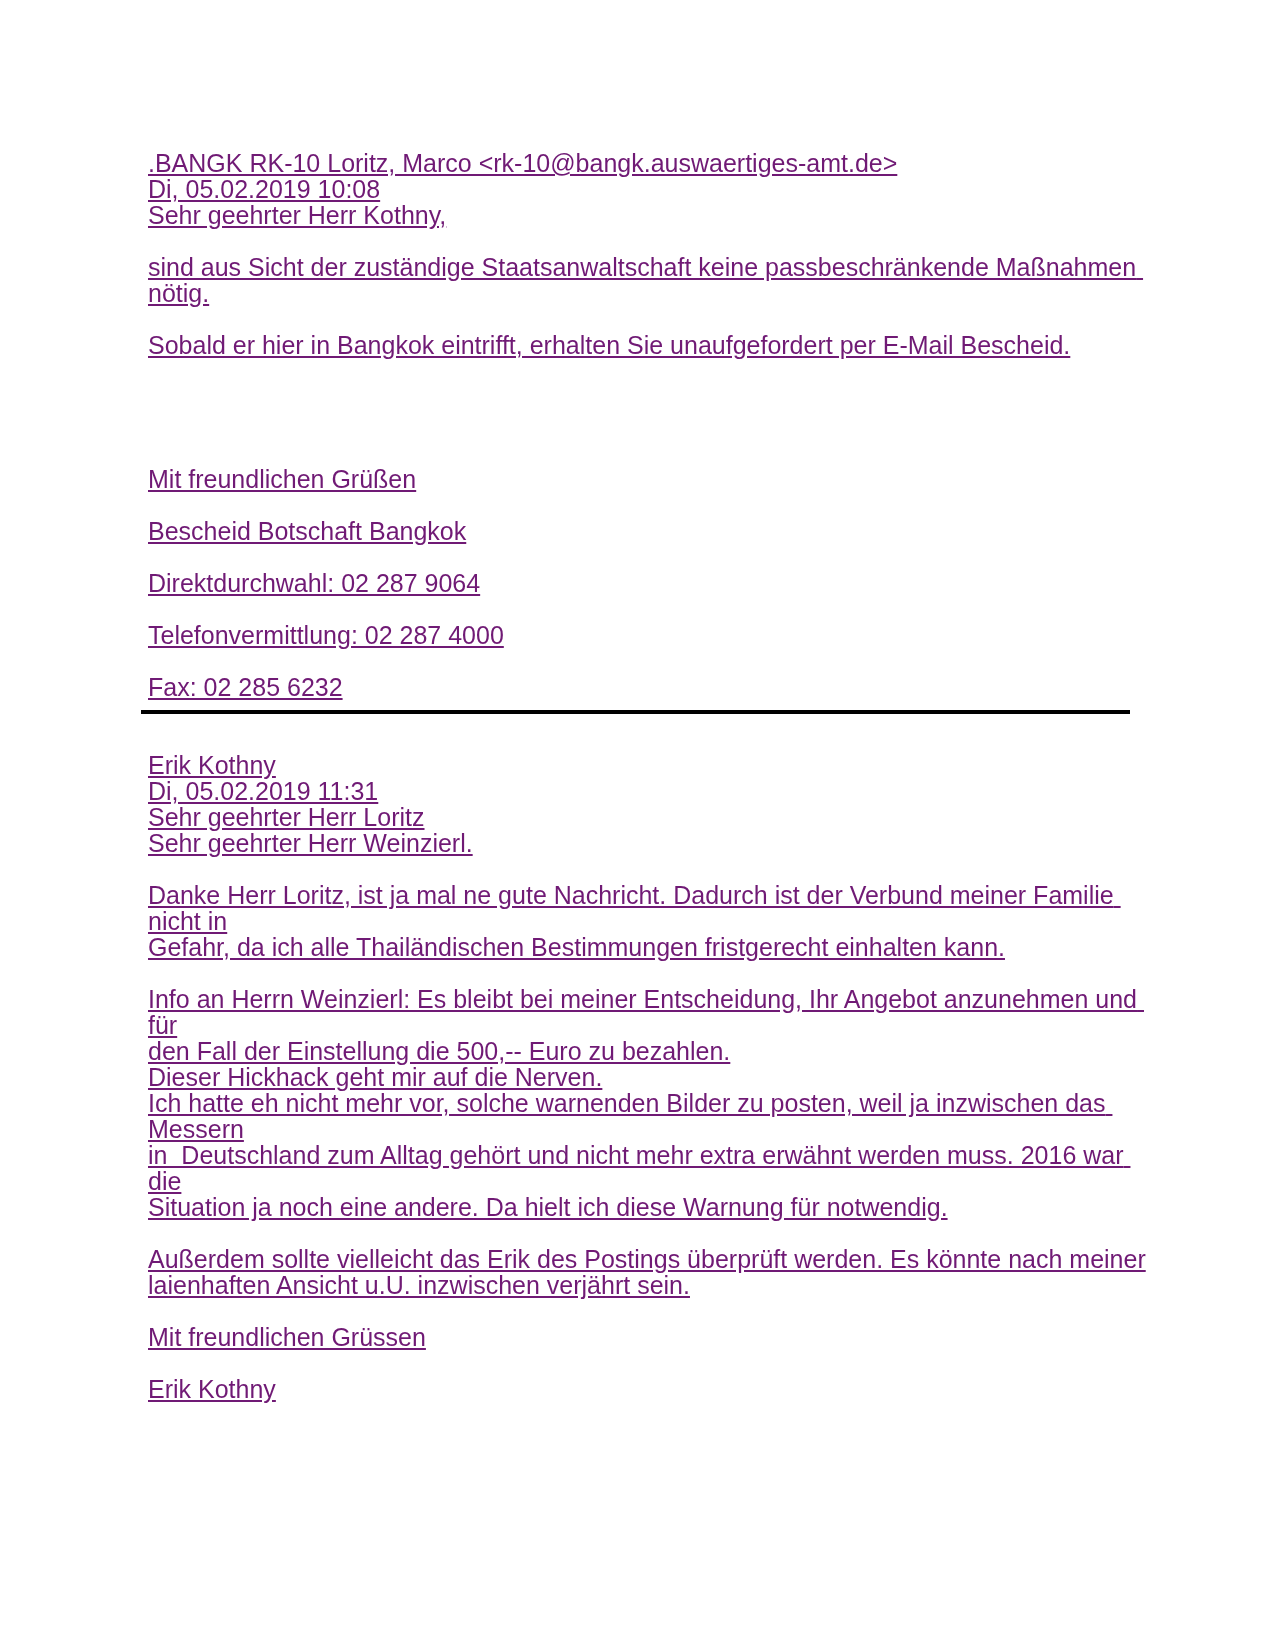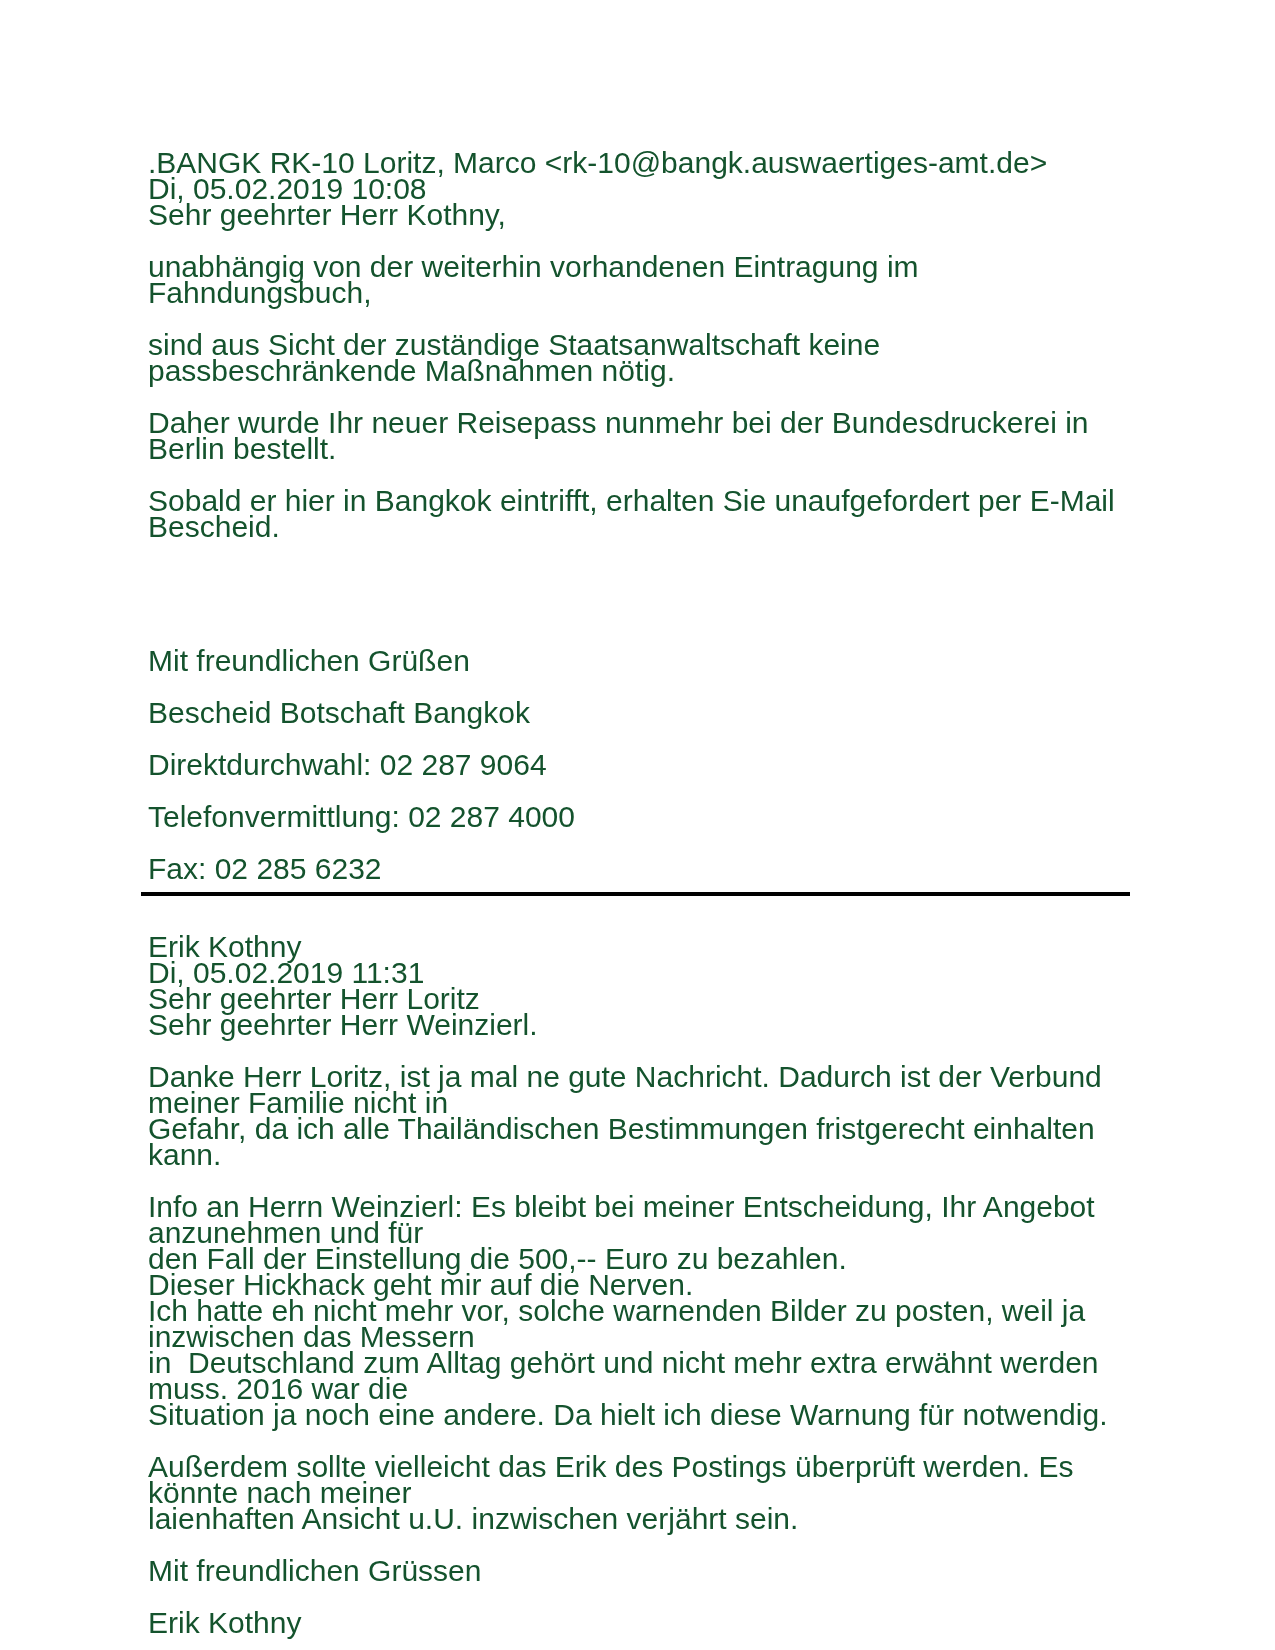--- a/index.html
+++ b/index.html
@@ -12,25 +12,26 @@
     height: 1650px;
     overflow: hidden;
     font-family: "Liberation Sans", sans-serif;
   }
   .page {
     width: 1000px;
     padding: 150px 0 0 148px;
   }
   .para {
     margin: 0 0 26px 0;
-    font-size: 30px;
+    font-size: 25px;
     line-height: 26px;
-    color: #14532d;
+    color: #701a75;
     white-space: pre-wrap;
     letter-spacing: 0;
+    text-decoration: underline;
   }
   .para.gap-large {
     margin-bottom: 108px;   
   }
   .para.no-gap {
     margin-bottom: 4px;      
   }
   .divider {
     width: 989px;
     height: 0;
@@ -40,23 +41,21 @@
 </style>
 </head>
 <body>
 
 <div class="page">
 
   <section>
     <p class="para">.BANGK RK-10 Loritz, Marco &lt;rk-10@bangk.auswaertiges-amt.de&gt;
 Di, 05.02.2019 10:08
 Sehr geehrter Herr Kothny,</p>
-    <p class="para">unabhängig von der weiterhin vorhandenen Eintragung im Fahndungsbuch,</p>
     <p class="para">sind aus Sicht der zuständige Staatsanwaltschaft keine passbeschränkende Maßnahmen nötig.</p>
-    <p class="para">Daher wurde Ihr neuer Reisepass nunmehr bei der Bundesdruckerei in Berlin bestellt.</p>
     <p class="para gap-large">Sobald er hier in Bangkok eintrifft, erhalten Sie unaufgefordert per E-Mail Bescheid.</p>
     <p class="para">Mit freundlichen Grüßen</p>
     <p class="para">Bescheid Botschaft Bangkok</p>
     <p class="para">Direktdurchwahl: 02 287 9064</p>
     <p class="para">Telefonvermittlung: 02 287 4000</p>
     <p class="para no-gap">Fax: 02 285 6232</p>
   </section>
 
   <div class="divider"></div>
 

